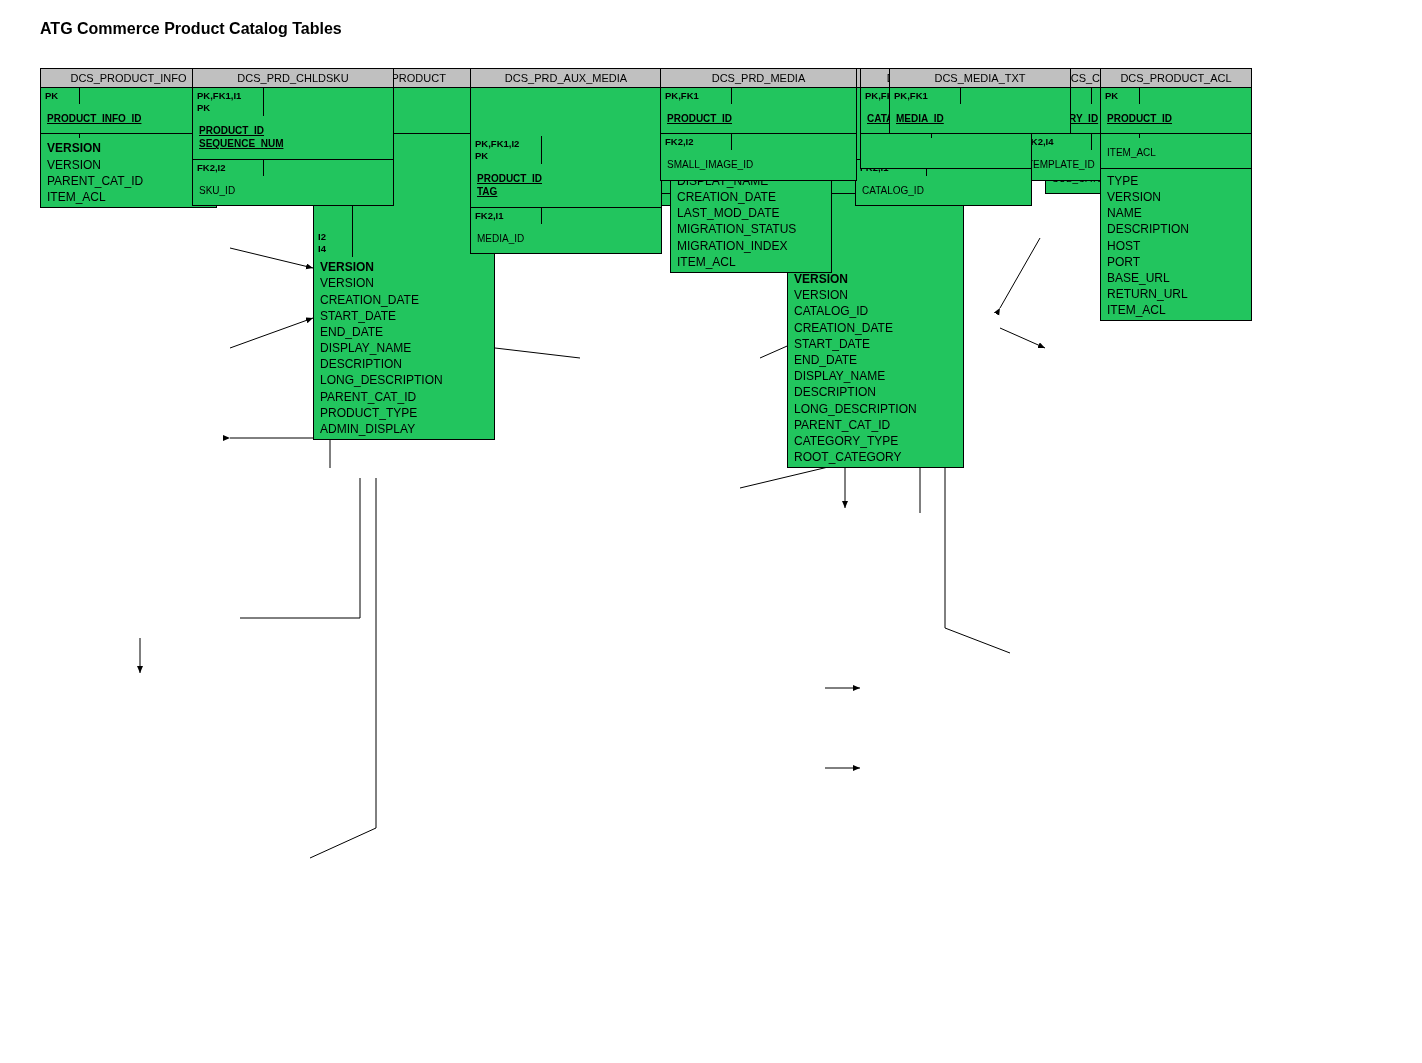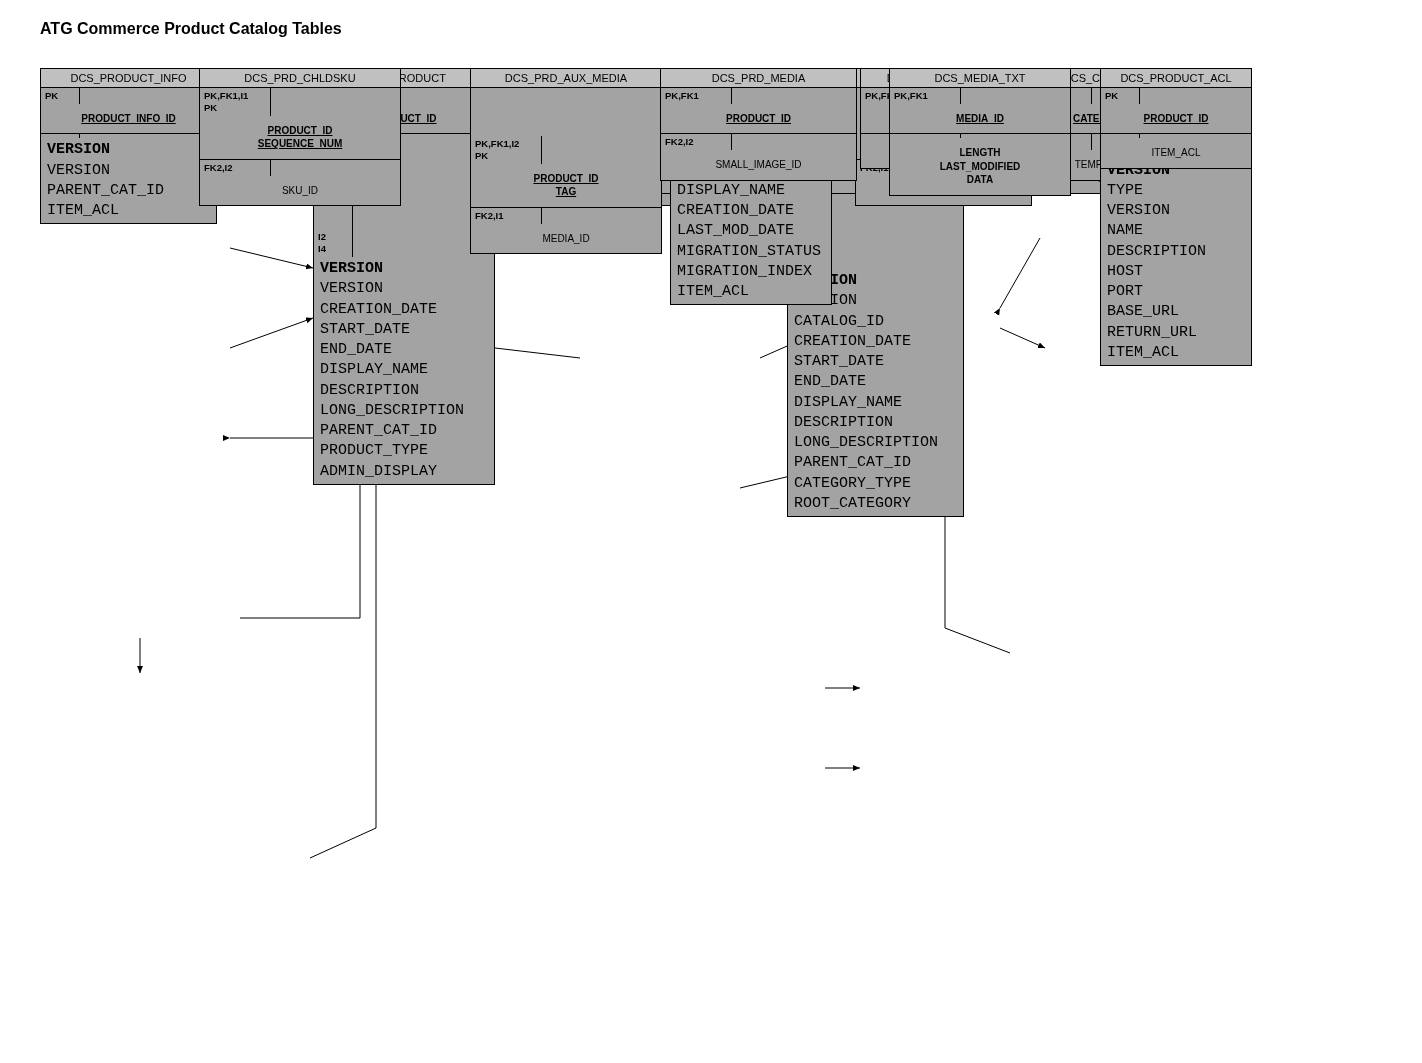--- a/index.html
+++ b/index.html
@@ -14,21 +14,21 @@
     margin: 0 0 30px 20px;
   }
   .canvas {
     position: relative;
     width: 1380px;
     height: 1000px;
   }
   .tbl {
     position: absolute;
     border: 1px solid #000;
-    background: #a3a3a3;
+    background: #22c55e;
     font-size: 10px;
   }
   .tbl-title {
     background: #c0c0c0;
     text-align: center;
     font-weight: normal;
     padding: 3px 4px;
     border-bottom: 1px solid #000;
     white-space: nowrap;
     font-size: 11px;
@@ -48,29 +48,27 @@
     font-size: 9.5px;
     line-height: 1.25;
     white-space: pre-line;
   }
   .key-col.narrow { width: 30px; min-width: 30px; }
   .col-col {
     padding: 8px 6px;
     font-size: 10px;
     line-height: 1.35;
     white-space: nowrap;
-    text-align: center;
   }
   .col-col.pk { font-weight: bold; text-decoration: underline; }
   .col-col.bold { font-weight: bold; }
   .plain-block {
     padding: 2px 6px;
-    font-size: 15px;
+    font-size: 12px;
     line-height: 1.35;
-    font-family: Liberation Mono, monospace;
   }
   .plain-block .b { font-weight: bold; }
   svg.connectors {
     position: absolute;
     top: 0; left: 0;
     width: 1380px;
     height: 1000px;
     z-index: 0;
   }
   .tbl { z-index: 1; }
@@ -497,21 +495,21 @@
   <div class="tbl-row">
         <div class="key-col">PK,FK1</div>
         <div class="col-col pk">CATALOG_ID</div>
       </div>
   <div class="tbl-row">
         <div class="key-col"></div>
         <div class="col-col">&nbsp;</div>
       </div>
 </div>
 
-<div class="tbl" style="left:179px;top:745;width:200px">
+<div class="tbl" style="left:172px;top:745;width:200px">
   <div class="tbl-title">DCS_PRD_CHLDSKU</div>
   <div class="tbl-row">
         <div class="key-col" style="white-space: pre-line;">PK,FK1,I1
 PK</div>
         <div class="col-col pk" style="white-space: pre-line;">PRODUCT_ID
 SEQUENCE_NUM</div>
       </div>
   <div class="tbl-row">
         <div class="key-col">FK2,I2</div>
         <div class="col-col">SKU_ID</div>
@@ -529,26 +527,20 @@
         <div class="col-col">SMALL_IMAGE_ID</div>
       </div>
 </div>
 
 <div class="tbl" style="left:869px;top:775;width:180px">
   <div class="tbl-title">DCS_MEDIA_TXT</div>
   <div class="tbl-row">
         <div class="key-col">PK,FK1</div>
         <div class="col-col pk">MEDIA_ID</div>
       </div>
-  <div class="tbl-row">
-        <div class="key-col"></div>
-        <div class="col-col bold" style="white-space:pre-line">LENGTH
-LAST_MODIFIED
-DATA</div>
-      </div>
 </div>
 
 <div class="tbl" style="left:1080px;top:815;width:150px">
   <div class="tbl-title">DCS_PRODUCT_ACL</div>
   <div class="tbl-row">
         <div class="key-col narrow">PK</div>
         <div class="col-col pk">PRODUCT_ID</div>
       </div>
   <div class="tbl-row">
         <div class="key-col narrow"></div>

